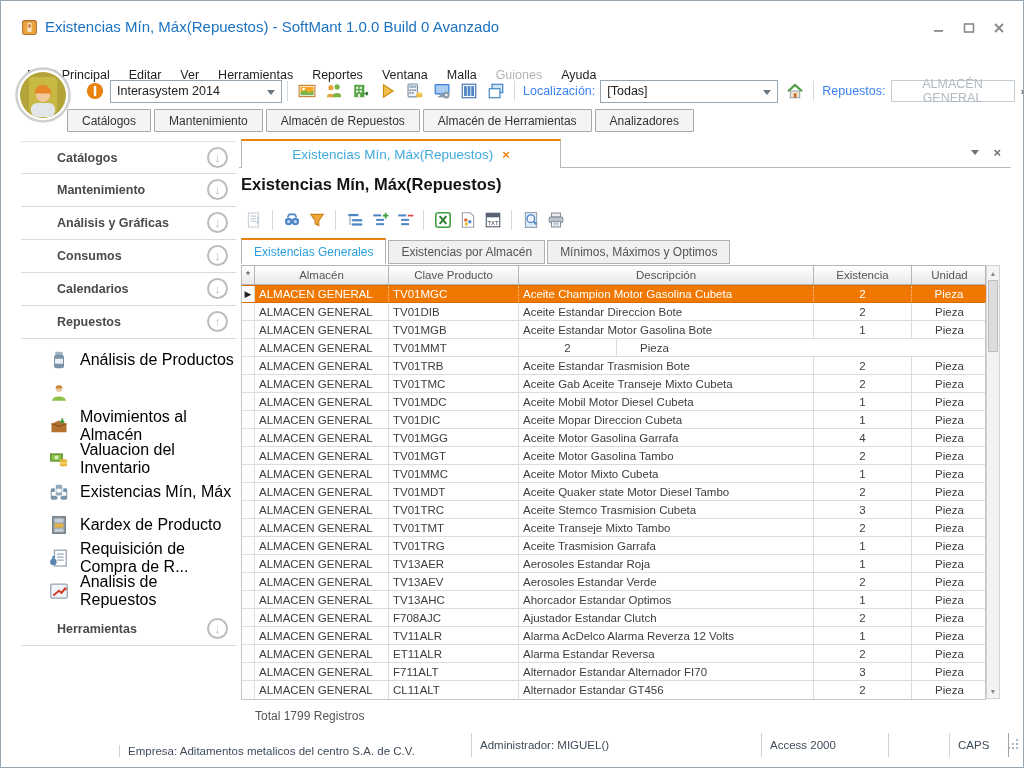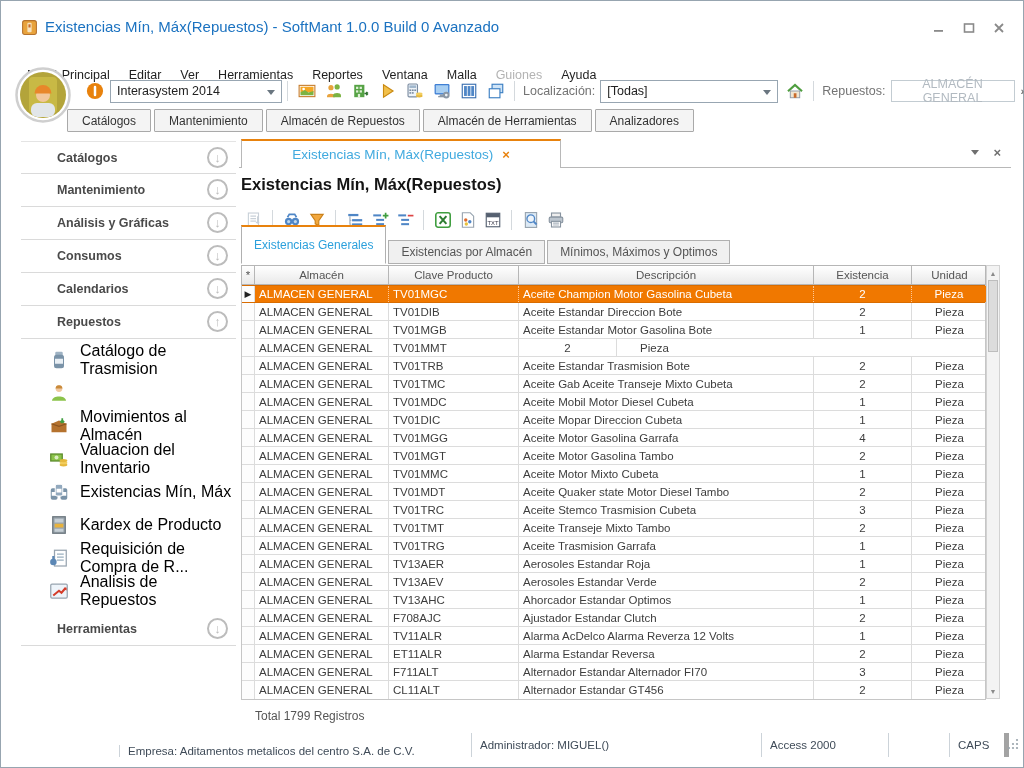--- a/index.html
+++ b/index.html
@@ -25,21 +25,21 @@
   .tb-row{position:absolute;left:80px;top:5px;height:26px;display:flex;align-items:center;}
   .ticon{width:19px;height:19px;display:inline-flex;align-items:center;justify-content:center;margin:0 4px;}
   .ticon svg{width:18px;height:18px;}
   .vsep{width:1px;height:20px;background:#d4d9dd;margin:0 5px;}
   .combo{height:23px;border:1px solid #98a6b2;background:#fff;display:flex;align-items:center;
          box-sizing:border-box;position:relative;padding-left:6px;font-size:12.5px;color:#222;}
   .combo .dd{position:absolute;right:6px;top:9px;width:0;height:0;border-left:4px solid transparent;
              border-right:4px solid transparent;border-top:5px solid #6a7680;}
   .combo.company{width:172px;margin-left:2px;}
   .combo.loc{width:178px;}
-  .lbl{font-size:12.5px;color:#737373;margin:0 5px 0 3px;white-space:nowrap;}
+  .lbl{font-size:12.5px;color:#3b82f6;margin:0 5px 0 3px;white-space:nowrap;}
   .textbox{height:22px;border:1px solid #c3ccd2;box-sizing:border-box;display:flex;align-items:center;
            padding:0 6px;font-size:12.5px;}
   .textbox.disabled{color:#b2bac1;}
   .overflow{font-size:11px;color:#777;margin-left:6px;letter-spacing:-1px;font-weight:bold;}
 
   
   .modtabs{position:absolute;left:66px;top:108px;height:24px;display:flex;gap:3px;}
   .modtab{height:23px;border:1px solid #a9a9a9;background:#f4f4f4;display:flex;align-items:center;
           padding:0 14px;font-size:12px;color:#333;box-sizing:border-box;border-radius:1px;}
 
@@ -70,21 +70,21 @@
            border-top:5px solid #6f6f6f;}
   .dc-close{font-size:13px;font-weight:bold;line-height:1;}
   .heading{position:absolute;left:2px;top:36px;font-size:16.5px;font-weight:bold;color:#141414;}
   .dtoolbar{position:absolute;left:2px;top:68px;height:26px;display:flex;align-items:center;}
   .dtoolbar .ticon{margin:0 3px;}
   .dtoolbar .vsep{margin:0 6px;}
 
   .subtabs{position:absolute;left:2px;top:100px;height:25px;display:flex;align-items:flex-end;}
   .subtab{height:24px;border:1px solid #b0b0b0;display:flex;align-items:center;padding:0 12px;
           font-size:12px;color:#555;background:#f0f0f0;margin-right:2px;box-sizing:border-box;}
-  .subtab.active{background:#fff;border-top:2px solid #e8820d;color:#2ba0dc;height:39px;border-bottom:1px solid #fff;}
+  .subtab.active{background:#fff;border-top:2px solid #e8820d;color:#2ba0dc;height:26px;border-bottom:1px solid #fff;}
 
   
   .grid{position:absolute;left:2px;top:126px;width:745px;}
   .ghead{display:flex;height:20px;background:linear-gradient(#ffffff,#e9e9e9);
          border:1px solid #b6b6b6;box-sizing:border-box;}
   .ghead .cell{font-size:11.5px;color:#555;display:flex;align-items:center;justify-content:center;
                border-right:1px solid #b6b6b6;box-sizing:border-box;overflow:hidden;white-space:nowrap;}
   .ghead .cell:last-child{border-right:none;}
   .gbody{border:1px solid #c6c6c6;border-top:none;box-sizing:border-box;background:#fff;}
   .grow{display:flex;height:18px;border-bottom:1px solid #dcdcdc;box-sizing:border-box;}
@@ -116,21 +116,21 @@
 
   
   .statusbar{position:absolute;left:0;top:732px;height:24px;right:0;display:flex;align-items:stretch;}
   .sb-cell{display:flex;align-items:center;padding:0 8px;border-left:1px solid #ccd3d9;
            font-size:11.5px;color:#3f4b58;box-sizing:border-box;overflow:hidden;white-space:nowrap;}
   .sb-spacer{width:118px;border-left:none;}
   .cell-empresa{width:352px;margin-top:12px;}
   .cell-admin{width:290px;}
   .cell-db{width:127px;}
   .cell-spare{width:61px;}
-  .cell-caps{width:60px;border-right:5px solid #a3a3a3;}
+  .cell-caps{width:60px;border-right:1px solid #a3a3a3;}
   .grip{position:absolute;right:3px;top:736px;width:14px;height:14px;}
 </style>
 </head>
 <body>
 
 <div class="window">
 
   <div class="titlebar">
     <span class="app-icon">
       <svg viewBox="0 0 16 16">
@@ -329,21 +329,21 @@
         <div class="side-label">Repuestos</div>
         <div class="circle-btn">↑</div>
       </div>
       <div class="side-items">
         <div class="side-item">
           <span class="sicon"><svg viewBox="0 0 16 16">
               <rect x="5" y="1.4" width="6" height="3" rx="1" fill="#9fb3c4"></rect>
               <rect x="4" y="3.8" width="8" height="10.8" rx="2" fill="#7a93a8"></rect>
               <rect x="4.8" y="7" width="6.4" height="4" fill="#eaf0f5"></rect>
             </svg></span>
-          <div class="itext">Catálogo de Trasmision</div>
+          <div class="itext">Análisis de Productos</div>
         </div>
         <div class="side-item">
           <span class="sicon"><svg viewBox="0 0 16 16">
               <circle cx="8" cy="4.4" r="2.7" fill="#f0c8a0"></circle>
               <path d="M8 1.7a2.7 2.7 0 012.7 2.7H5.3A2.7 2.7 0 018 1.7z" fill="#c98a3a"></path>
               <path d="M2.4 14.2c0-4.6 11.2-4.6 11.2 0z" fill="#8bc34a"></path>
             </svg></span>
         </div>
         <div class="side-item">
           <span class="sicon"><svg viewBox="0 0 16 16">

